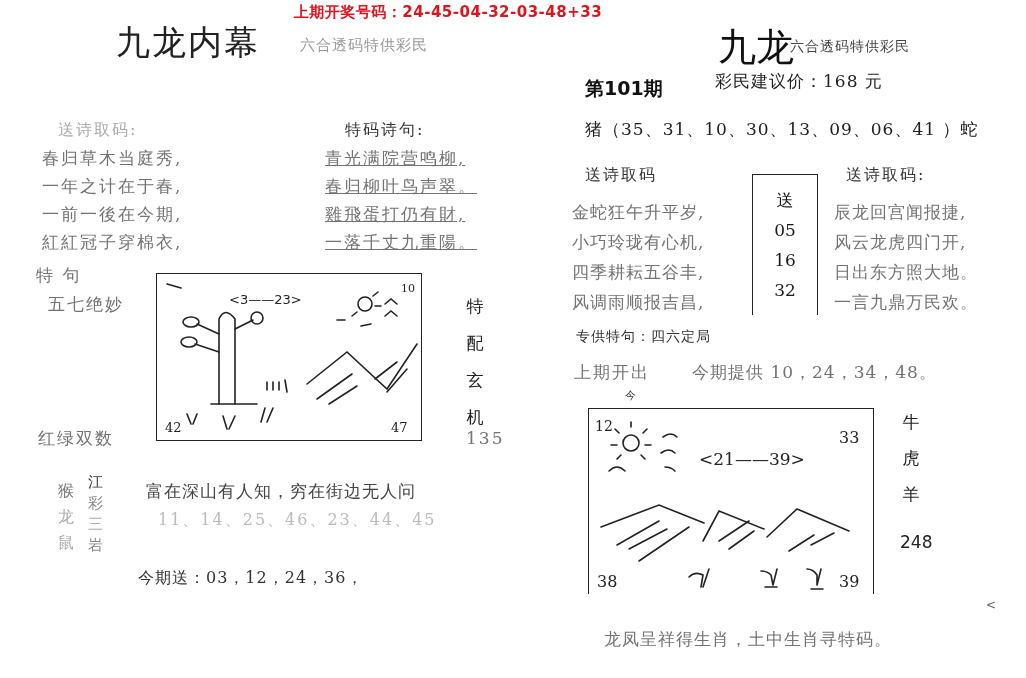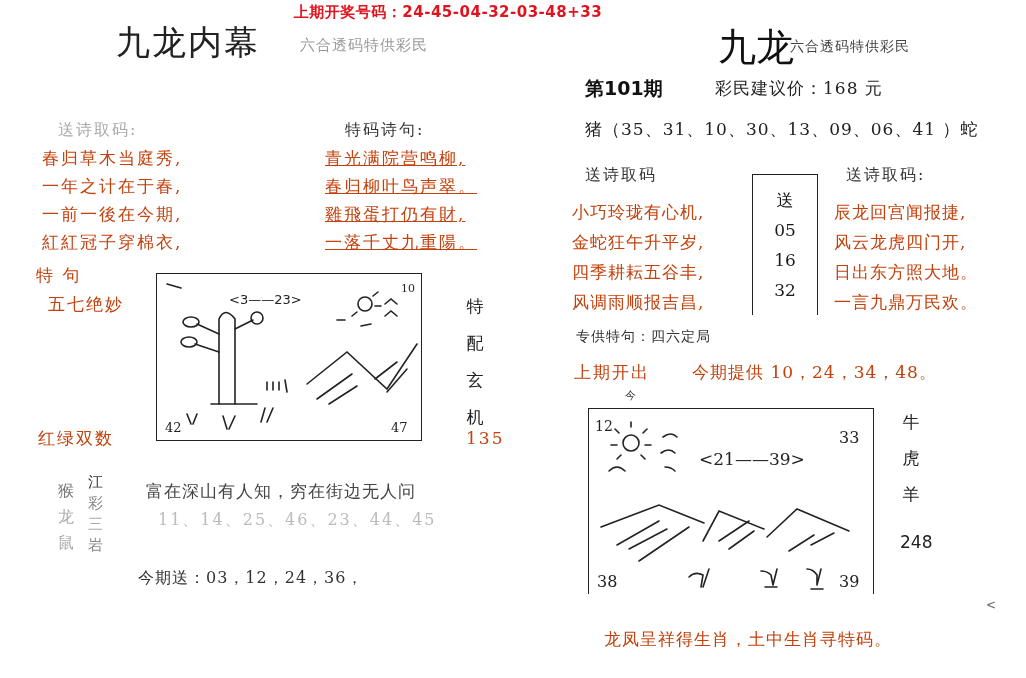--- a/index.html
+++ b/index.html
@@ -5,27 +5,27 @@
   html, body { margin:0; padding:0; }
   body { width:1026px; height:678px; background:#ffffff; position:relative; overflow:hidden;
          font-family:"DejaVu Serif", serif; color:#1a1a1a; }
   .abs { position:absolute; white-space:nowrap; }
   .banner { left:0; width:896px; top:3px; text-align:center; color:#e0141e; font-weight:bold;
             font-family:"DejaVu Sans", sans-serif; font-size:15px; letter-spacing:0.5px; }
   .title-left { left:116px; top:20px; font-size:34px; letter-spacing:2px; color:#222; }
   .subtitle-faint { font-size:15px; color:#999; letter-spacing:1px; }
   .title-right { left:718px; top:22px; font-size:38px; color:#111; }
   .subtitle-right { left:790px; top:38px; font-size:14px; color:#444; letter-spacing:1px; }
-  .poem { font-size:17px; line-height:28px; letter-spacing:2px; color:#c2410c; }
+  .poem { font-size:17px; line-height:28px; letter-spacing:2px; color:#737373; }
   .poem-hdr { font-size:16px; color:#333; letter-spacing:2px; }
   .faint { color:#aaa; }
   .box { position:absolute; border:1.5px solid #222; background:#fff; }
   .vert { font-size:17px; line-height:37px; text-align:center; color:#222; }
   .issue { left:585px; top:76px; font-family:"DejaVu Sans", sans-serif; font-weight:bold; font-size:19px; color:#111; }
-  .price { left:715px; top:77px; font-size:17px; letter-spacing:1px; color:#222; }
+  .price { left:715px; top:70px; font-size:17px; letter-spacing:1px; color:#222; }
   .pig-row { left:585px; top:118px; font-size:17px; letter-spacing:1px; color:#222; }
   .num-box { left:752px; top:174px; width:64px; height:140px; border-left:1.5px solid #222; border-right:1.5px solid #222; border-top:1.5px solid #222; border-bottom:none; text-align:center; }
   .num-box div { font-size:17px; line-height:30px; }
   .sketch-text { font-family:"DejaVu Sans", sans-serif; font-size:13px; color:#222; position:absolute; }
 </style>
 </head>
 <body>
 
 <div class="abs banner">
   <span>上期开奖号码：</span><span>24-45-04-32-03-48+33</span>
@@ -112,22 +112,22 @@
 <div class="abs subtitle-right">六合透码特供彩民</div>
 
 <div class="abs issue">第101期</div>
 <div class="abs price">
   <span>彩民建议价：</span><span>168 元</span>
 </div>
 <div class="abs pig-row">猪（35、31、10、30、13、09、06、41 ）蛇</div>
 
 <div class="abs poem-hdr" style="left:585px; top:165px;">送诗取码</div>
 <div class="abs poem" style="left:572px; top:197px; line-height:30px; letter-spacing:1px;">
+  <div>金蛇狂午升平岁,</div>
   <div>小巧玲珑有心机,</div>
-  <div>金蛇狂午升平岁,</div>
   <div>四季耕耘五谷丰,</div>
   <div>风调雨顺报吉昌,</div>
 </div>
 
 <div class="abs num-box">
   <div style="margin-top:10px;">送</div>
   <div>05</div>
   <div>16</div>
   <div>32</div>
 </div>

